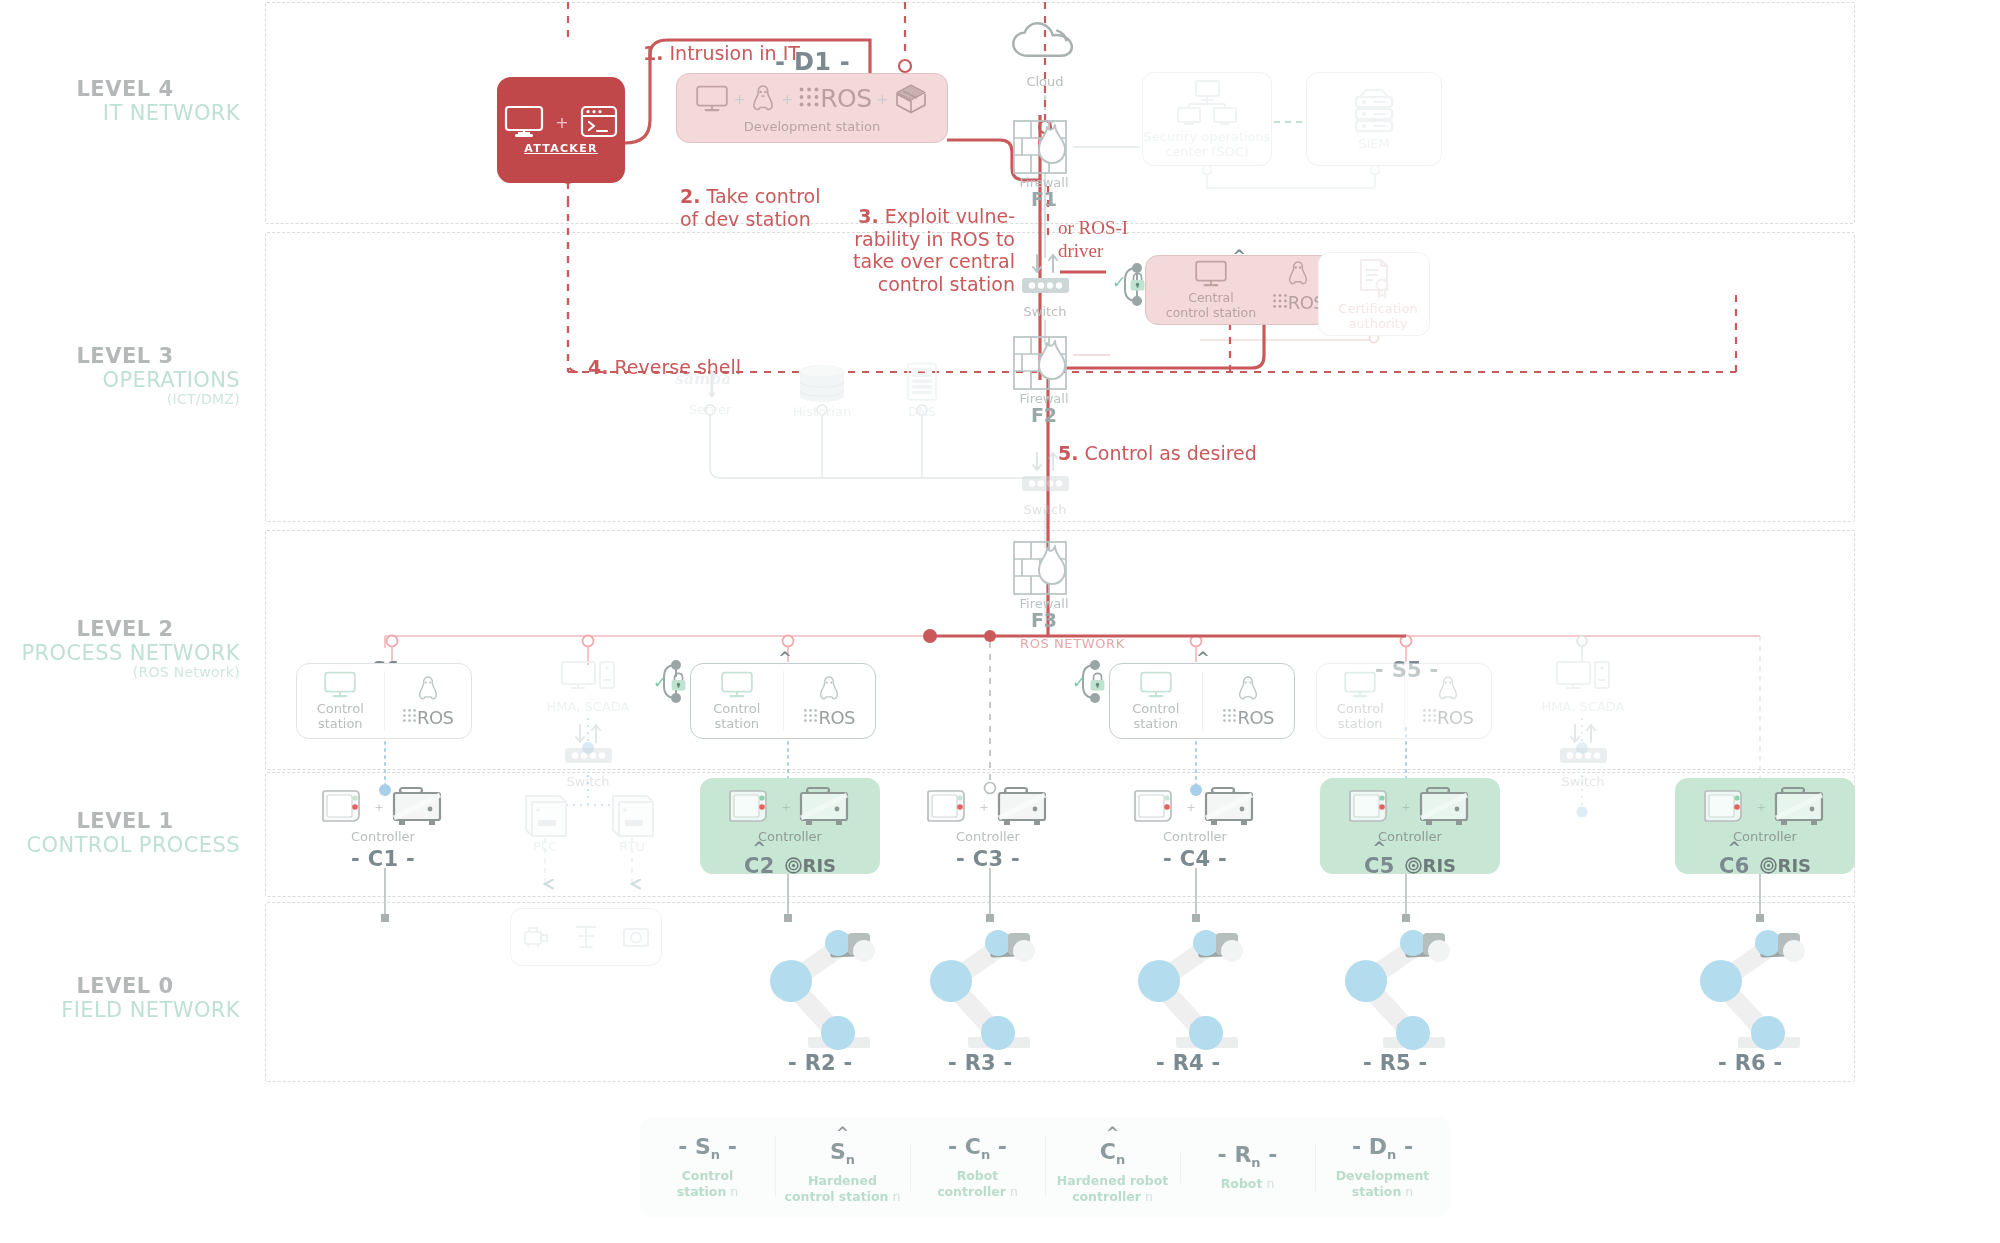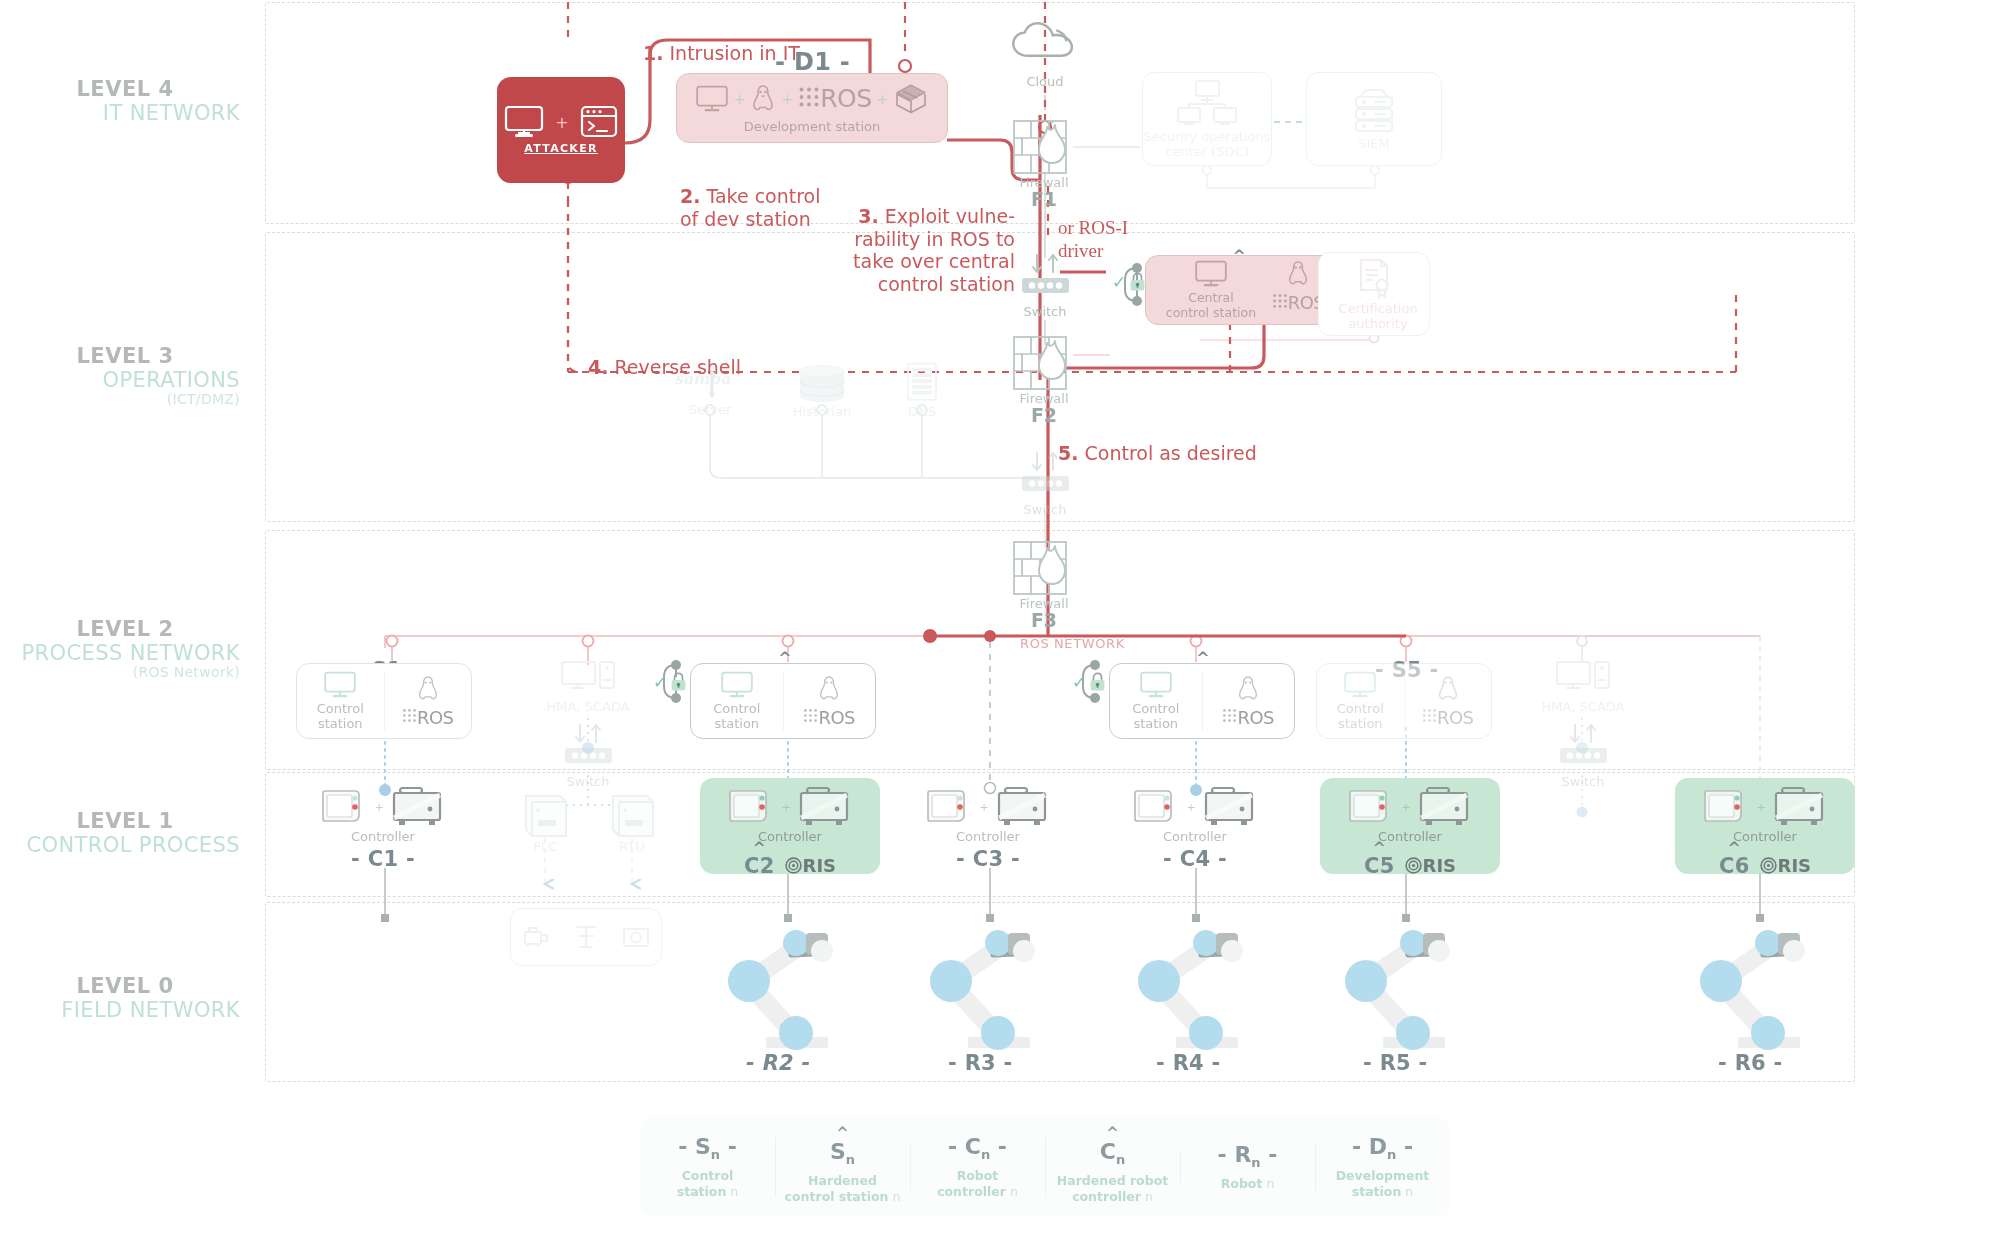--- a/index.html
+++ b/index.html
@@ -1121,21 +1121,21 @@
     <svg width="30" height="30" viewBox="0 0 30 30">
       <path d="M6,5 L24,5 M15,5 L15,14 M8,14 L22,14 M15,14 L15,25 M9,25 L21,25" stroke="#eef2f2" stroke-width="2" fill="none" stroke-linecap="round"></path>
     </svg>
     <svg width="30" height="30" viewBox="0 0 30 30">
       <rect x="3" y="7" width="24" height="17" rx="2" fill="none" stroke="#eef2f2" stroke-width="2"></rect>
       <circle cx="15" cy="15.5" r="5" fill="none" stroke="#eef2f2" stroke-width="2"></circle>
     </svg>
   </div>
 
 
-  <div class="abs" style="left:718px;top:925px;width:140px;height:130px;font-style:italic;">
+  <div class="abs" style="left:760px;top:925px;width:140px;height:130px;">
     <svg width="140" height="130" viewBox="0 0 140 130">
       <rect x="48" y="112" width="62" height="11" rx="2" fill="#eceeee"></rect>
       <path d="M76,108 L30,58" stroke="#efefef" stroke-width="19" stroke-linecap="round"></path>
       <path d="M34,54 L86,18" stroke="#efefef" stroke-width="19" stroke-linecap="round"></path>
       <rect x="64" y="96" width="26" height="22" rx="3" fill="#9ea5a5" transform="rotate(-12 77 107)"></rect>
       <rect x="20" y="46" width="26" height="24" rx="3" fill="#9ea5a5" transform="rotate(20 33 58)"></rect>
       <rect x="70" y="10" width="28" height="22" rx="3" fill="#9ea5a5" transform="rotate(-2 84 21)"></rect>
       <circle cx="78" cy="108" r="17" fill="#b3dcee"></circle>
       <circle cx="31" cy="56" r="21" fill="#b3dcee"></circle>
       <circle cx="78" cy="18" r="13" fill="#b3dcee"></circle>

